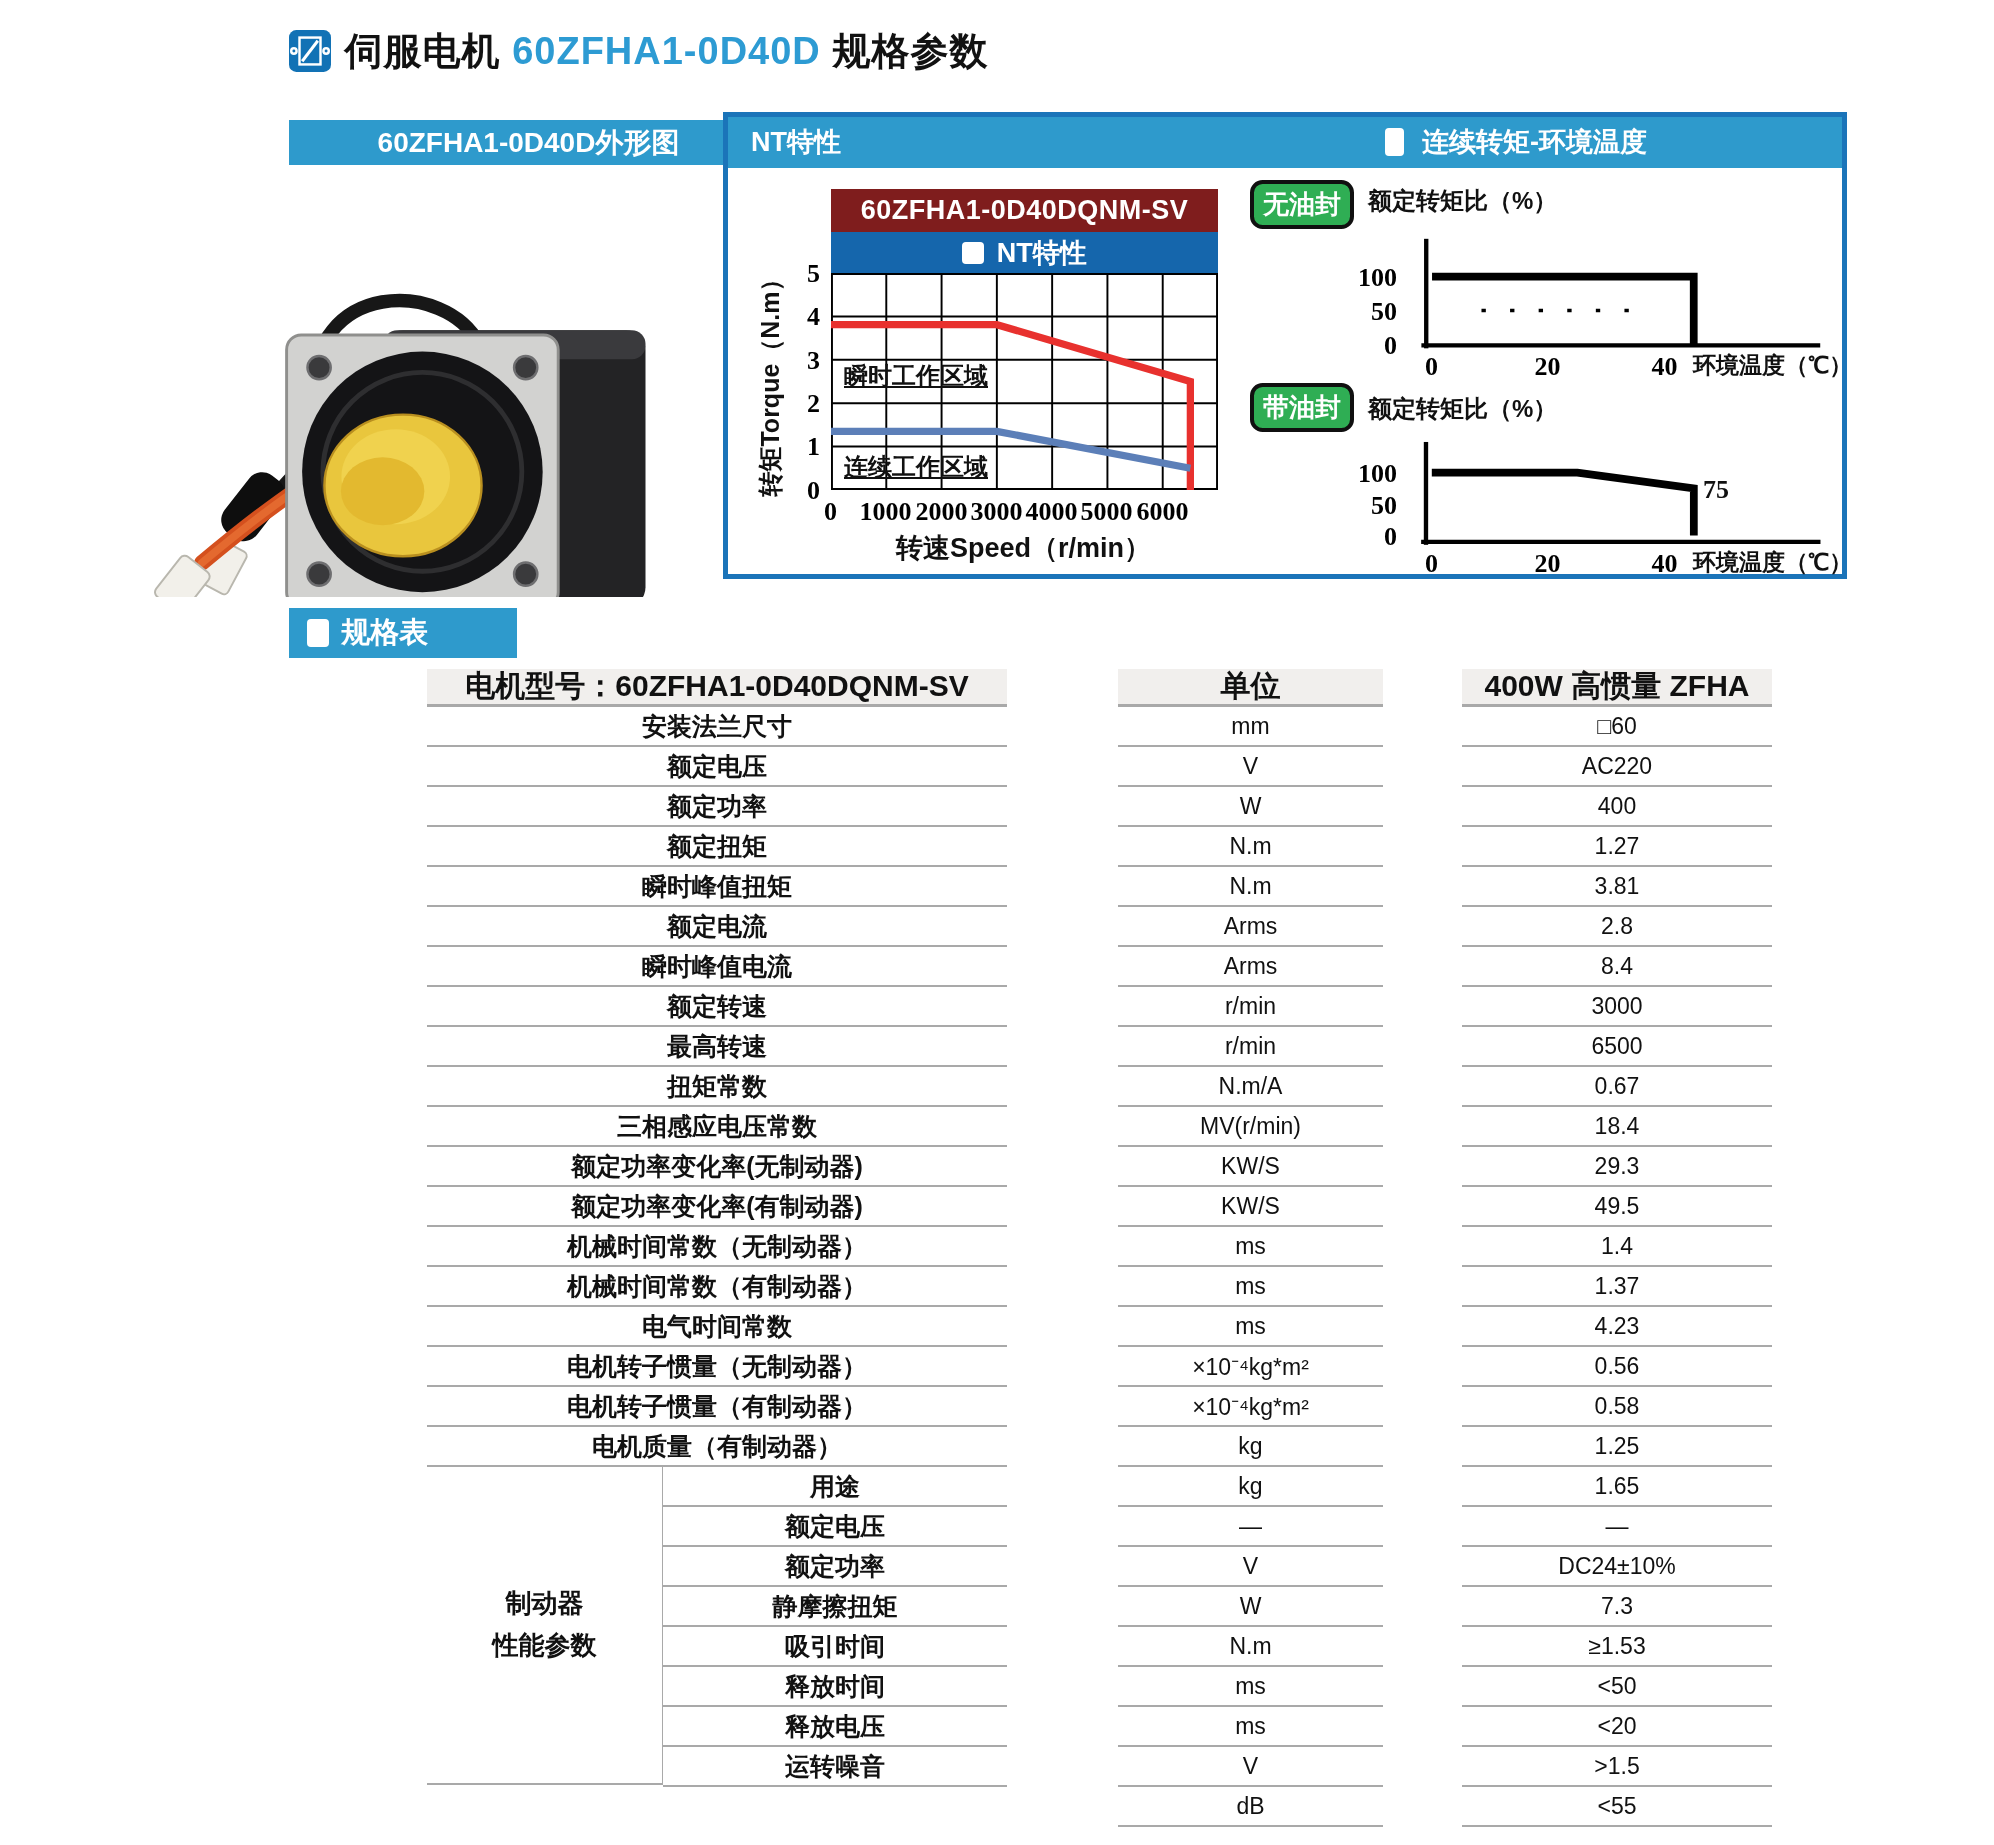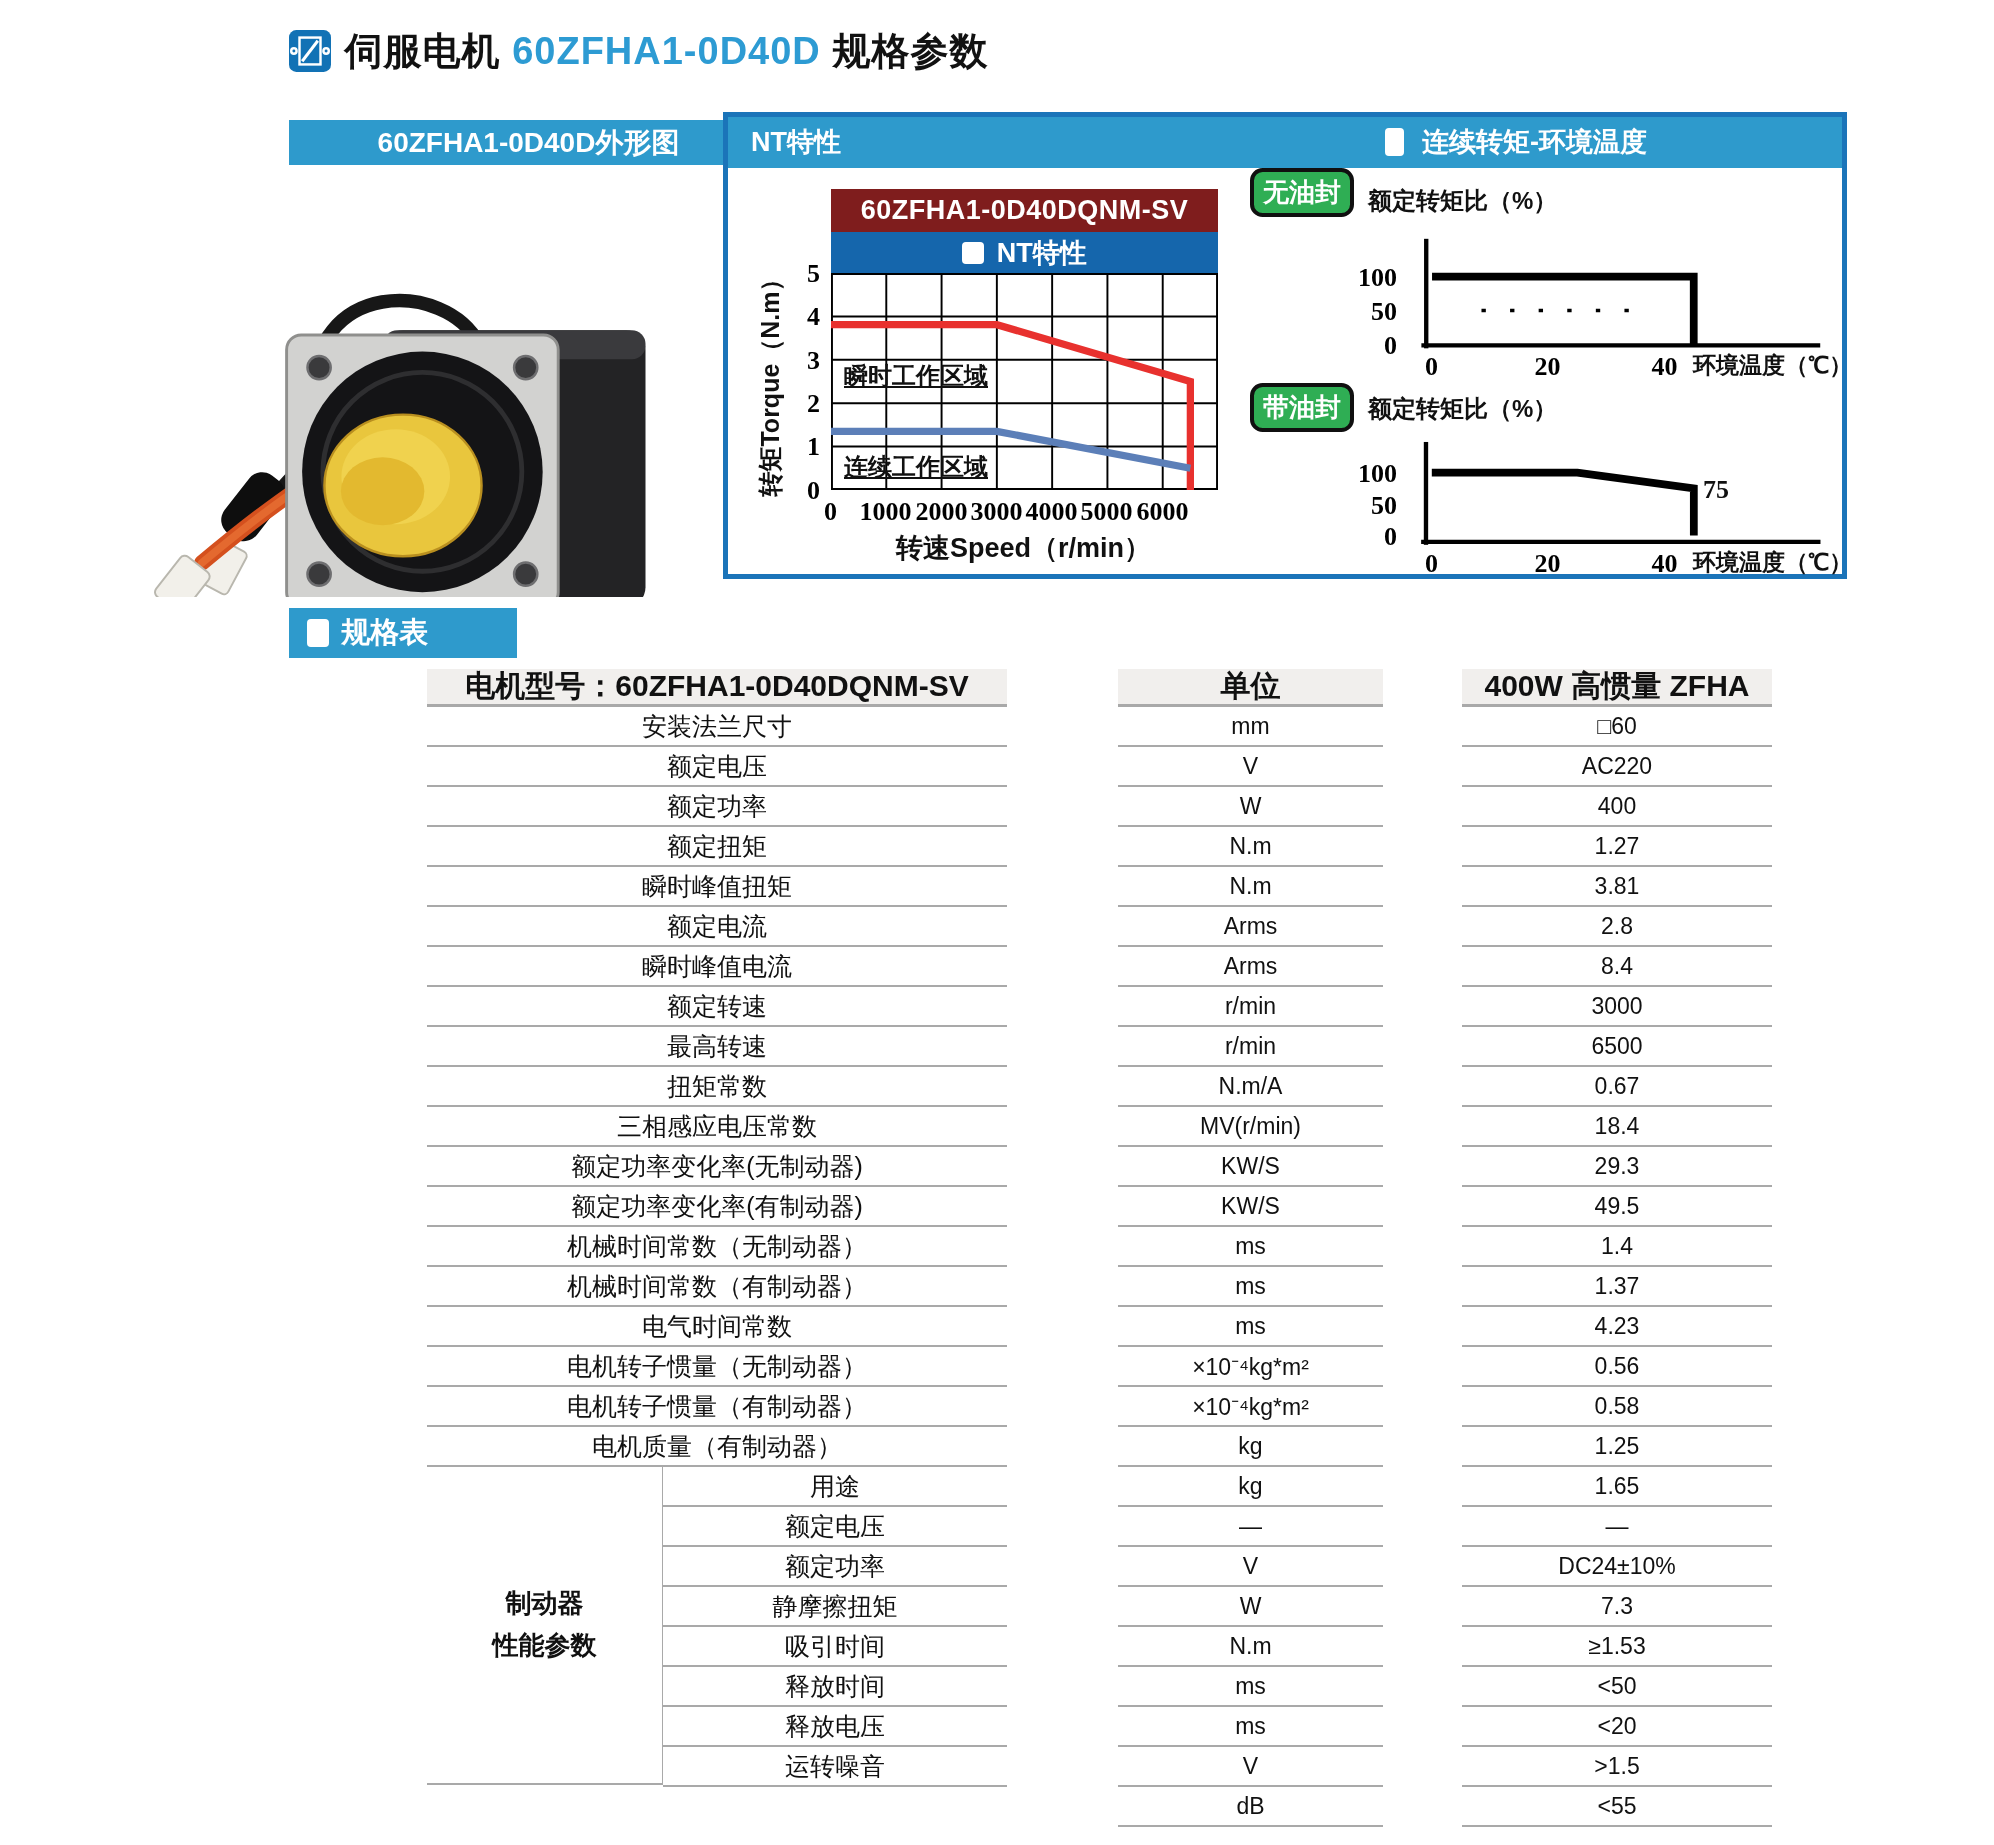--- a/index.html
+++ b/index.html
@@ -44,21 +44,21 @@
   #anno-75{position:absolute;font-family:"Liberation Serif",serif;font-weight:bold;font-size:26px;}
   
   #spec-badge{left:289px;top:608px;width:228px;height:50px;background:#2E9ACC;color:#fff;
       display:flex;align-items:center;gap:12.6px;padding-left:18.4px;box-sizing:border-box;
       font-size:29px;font-weight:bold;}
   .t-col{position:absolute;top:669px;}
   .t-head{height:38px;background:#F1EFED;border-bottom:3.9px solid #A9A9A9;box-sizing:border-box;
       display:flex;align-items:center;justify-content:center;font-size:30px;font-weight:bold;}
   .cell{height:40px;box-sizing:border-box;border-bottom:2.9px solid #A9A9A9;
       display:flex;align-items:center;justify-content:center;white-space:nowrap;}
-  .cell.lab{font-size:25px;font-weight:normal;}
+  .cell.lab{font-size:25px;font-weight:bold;}
   .cell.un{font-size:23px;}
   .cell.val{font-size:23px;}
   #brake-wrap{position:relative;width:580px;height:318px;}
   #brake-merged{position:absolute;left:0;top:0;width:236px;height:318px;box-sizing:border-box;
       border-right:1.9px solid #A9A9A9;border-bottom:2.9px solid #A9A9A9;
       display:flex;flex-direction:column;align-items:center;justify-content:center;
       font-size:26px;font-weight:bold;line-height:1.6;}
   #brake-sub{position:absolute;left:236px;top:0;width:344px;}
 </style>
 </head>
@@ -163,21 +163,21 @@
       <div class="tick xtick" style="left: 1063px; top: 497px;">5000</div>
       <div class="tick xtick" style="left: 1119px; top: 497px;">6000</div>
     </div>
   <div class="abs" id="nt-ylabel">转矩Torque（N.m）</div>
   <div class="abs" id="nt-xlabel">转速Speed（r/min）</div>
   <div id="nt-annos">
       <div class="region-label" style="left: 916px; top: 360px;">瞬时工作区域</div>
       <div class="region-label" style="left: 916px; top: 451px;">连续工作区域</div>
     </div>
 
-  <div class="seal-badge" style="left:1250px;top:168px;text-align:right;">无油封</div>
+  <div class="seal-badge" style="left:1250px;top:180px;text-align:right;">无油封</div>
   <div class="ratio-label" style="left:1368px;top:185px;">额定转矩比（%）</div>
   <svg class="abs" style="left:1409px;top:233px;" width="427" height="126" viewBox="0 0 880 260" id="tempA">
     <line x1="35" y1="12" x2="35" y2="238" stroke="#000" stroke-width="9"></line>
     <line x1="25" y1="232" x2="848" y2="232" stroke="#000" stroke-width="9"></line>
     <polyline id="lineA" fill="none" stroke="#000000" stroke-width="16" stroke-linejoin="miter" points="47,90 587,90 587,230"></polyline>
     <line id="guideA" stroke="#000" stroke-width="7" stroke-dasharray="9 50" x1="149" x2="503" y1="160" y2="160"></line>
   </svg>
   <div id="ticksA">
       <div class="tick ytick" style="left: 1353px; top: 331px;">0</div>
       <div class="tick ytick" style="left: 1353px; top: 297px;">50</div>

